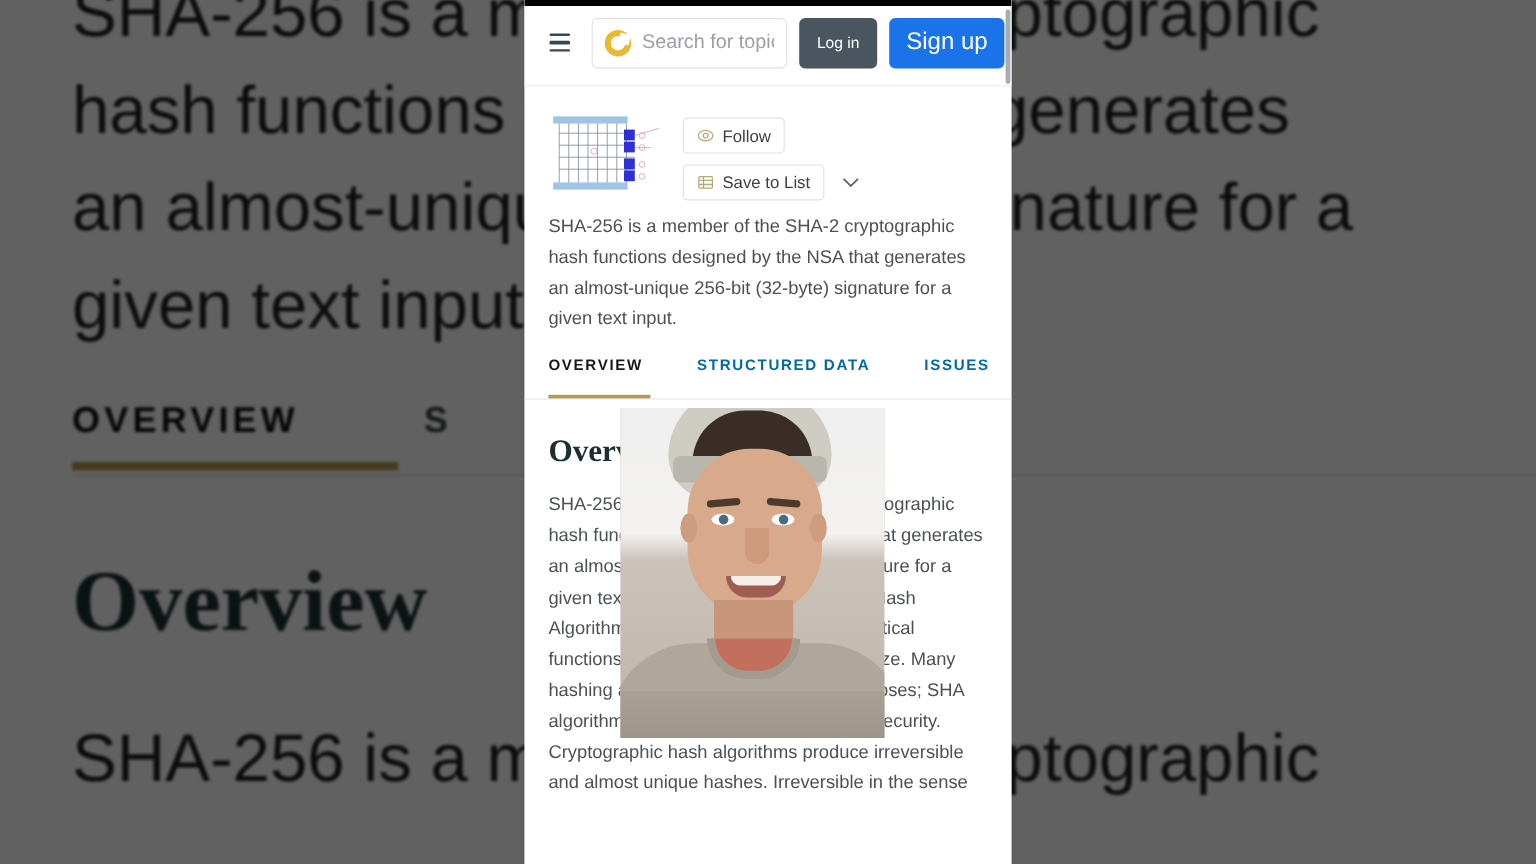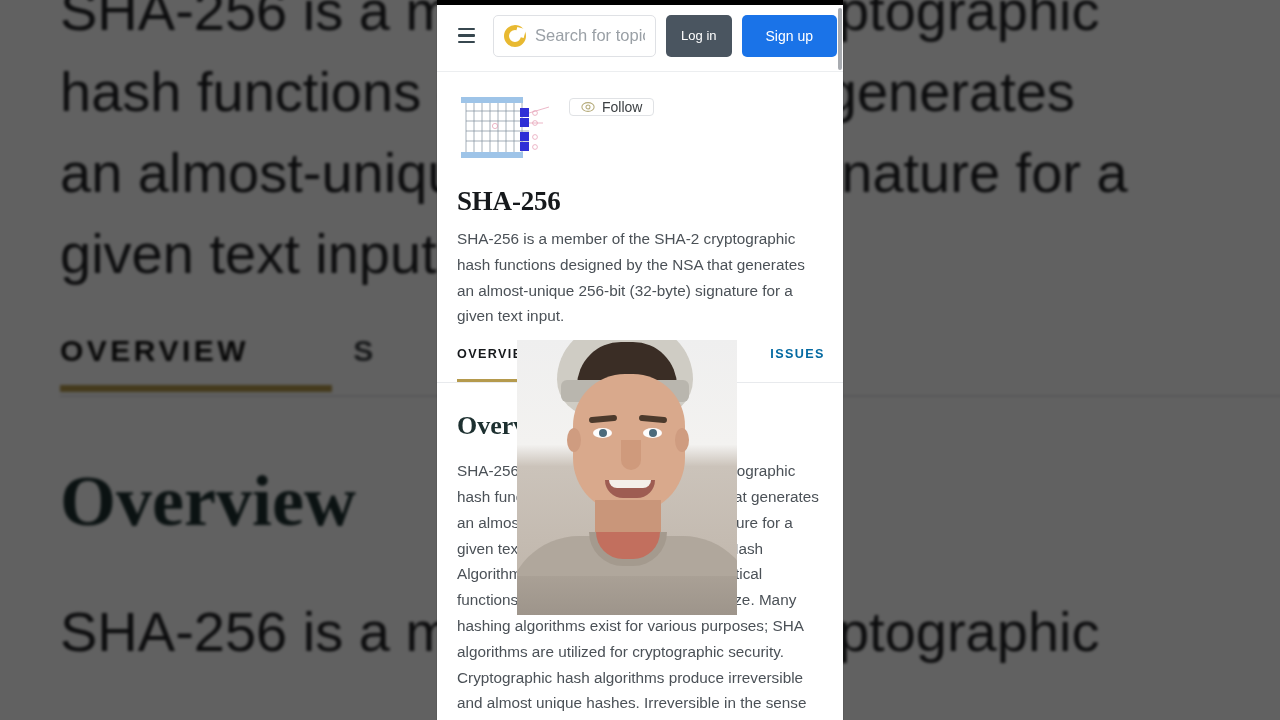--- a/index.html
+++ b/index.html
@@ -183,22 +183,22 @@
     font-family: "Liberation Sans", sans-serif;
     cursor: pointer;
   }
   .btn-signup {
     flex: 0 0 auto;
     background: #1a73e8;
     color: #fff;
     border: none;
     border-radius: 5px;
     height: 42px;
-    padding: 0 24px;
-    font-size: 14px;
+    padding: 0 14px;
+    font-size: 20px;
     font-family: "Liberation Sans", sans-serif;
     cursor: pointer;
   }
 
   
   #panel-scrollbar {
     position: absolute;
     right: 0px; top: 6px;
     width: 6px; height: 714px;
     z-index: 30;
@@ -230,21 +230,21 @@
     display: flex;
     flex-direction: column;
     gap: 9px;
     padding-top: 4px;
   }
   .action-row { display: flex; align-items: center; gap: 9px; }
   .btn-outline {
     display: inline-flex;
     align-items: center;
     gap: 7px;
-    height: 18px;
+    height: 30px;
     padding: 0 11px;
     border: 1px solid #e0e2e5;
     border-radius: 4px;
     background: #fff;
     font-size: 14px;
     color: #3c4043;
     font-family: "Liberation Sans", sans-serif;
     white-space: nowrap;
     cursor: pointer;
   }
@@ -531,24 +531,41 @@
           <button class="btn-outline">
             <span>
               <svg width="14" height="14" viewBox="0 0 16 16" fill="none" stroke="#b5ab7a" stroke-width="1.2">
                 <ellipse cx="8" cy="8" rx="7" ry="5"></ellipse>
                   <circle cx="8" cy="8" r="2.3"></circle>
               </svg>
             </span>
             <span>Follow</span>
           </button>
         </div>
+        <div class="action-row">
+          <button class="btn-outline">
+            <span>
+              <svg width="14" height="14" viewBox="0 0 16 16" fill="none" stroke="#b5ab7a" stroke-width="1.2">
+                <rect x="1.5" y="2.5" width="13" height="11" rx="1"></rect>
+                <line x1="1.5" y1="6" x2="14.5" y2="6"></line>
+                <line x1="1.5" y1="10" x2="14.5" y2="10"></line>
+                <line x1="6" y1="2.5" x2="6" y2="13.5"></line>
+              </svg>
+            </span>
+            <span>Save to List</span>
+          </button>
+          <button class="caret-btn">
+            <svg width="14" height="9" viewBox="0 0 14 9" fill="none" stroke="#5f6368" stroke-width="1.5">
+              <path d="M1 1 L7 7 L13 1"></path>
+            </svg>
+          </button>
+        </div>
       </div>
     </div>
 
-    <h1 class="article-title">SHA-256</h1>
     <p class="article-summary">SHA-256 is a member of the SHA-2 cryptographic hash functions designed by the NSA that generates an almost-unique 256-bit (32-byte) signature for a given text input.</p>
 
     <div class="tabs-wrap">
       <div class="tabs">
         <div class="tab active">OVERVIEW</div>
         <div class="tab">STRUCTURED DATA</div>
         <div class="tab">ISSUES</div>
 
       </div>
       <div class="tab-underline"></div>

